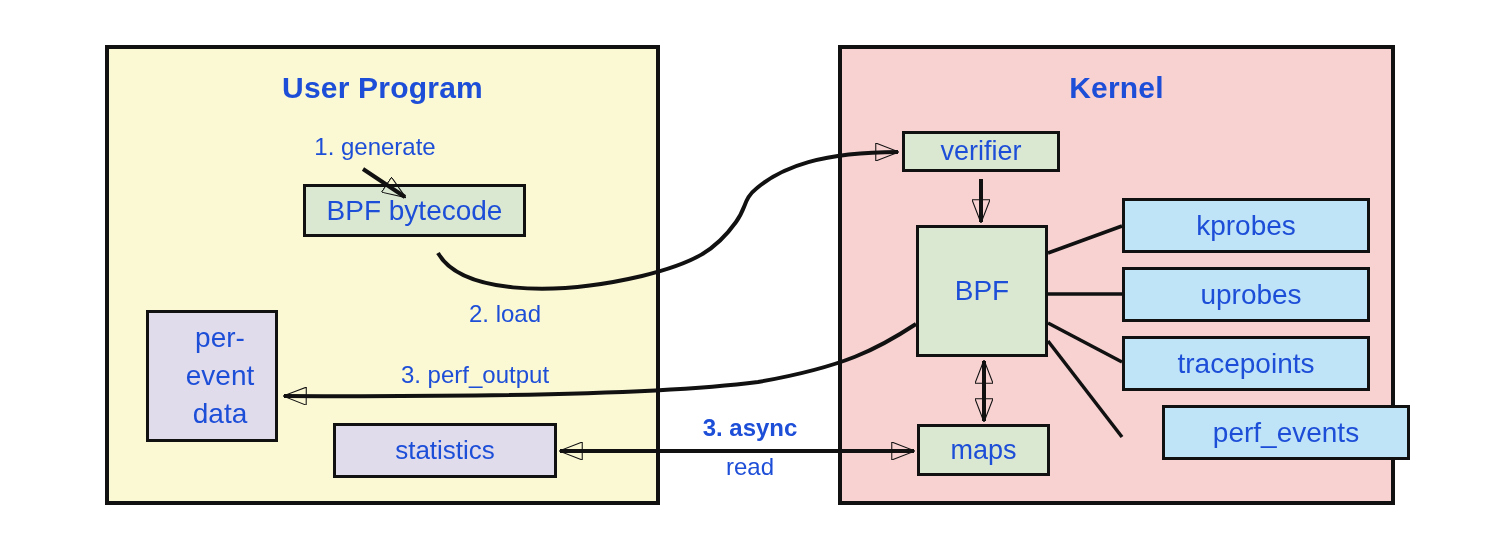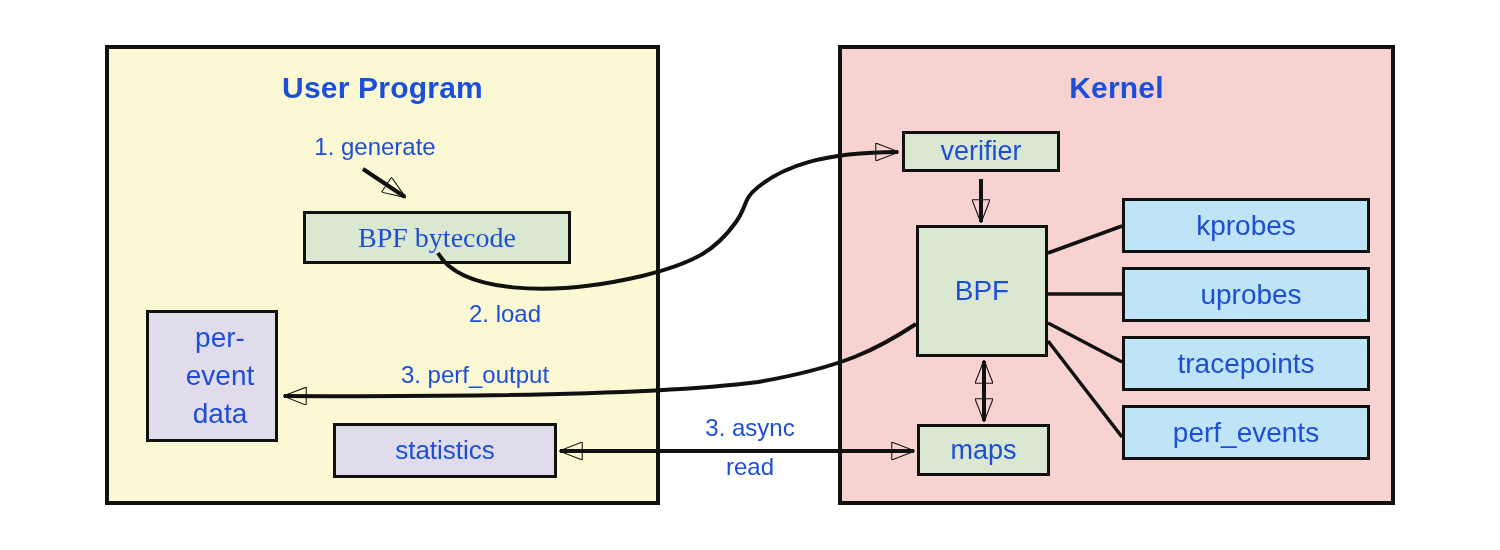--- a/index.html
+++ b/index.html
@@ -38,36 +38,36 @@
   .flow-label{
     position:absolute;
     font-size:24px;
     text-align:center;
     white-space:nowrap;
   }
   
   #user-program-panel{left:105px;top:45px;width:555px;height:460px;}
   #kernel-panel{left:838px;top:45px;width:557px;height:460px;}
   
-  #bpf-bytecode-box{left:303px;top:211px;width:268px;height:53px;font-family:Liberation Serif, serif;}
+  #bpf-bytecode-box{left:303px;top:184px;width:223px;height:53px;}
   #per-event-data-box{left:146px;top:310px;width:132px;height:132px;}
   #statistics-box{left:333px;top:423px;width:224px;height:55px;font-size:26px;}
   
   #verifier-box{left:902px;top:131px;width:158px;height:41px;font-size:27px;}
   #bpf-box{left:916px;top:225px;width:132px;height:132px;}
   #maps-box{left:917px;top:424px;width:133px;height:52px;font-size:27px;}
   #kprobes-box{left:1122px;top:198px;width:248px;height:55px;}
   #uprobes-box{left:1122px;top:267px;width:248px;height:55px;padding-left:10px;}
   #tracepoints-box{left:1122px;top:336px;width:248px;height:55px;}
   #perf-events-box{left:1122px;top:405px;width:248px;height:55px;}
   
   #generate-label{left:285px;top:133px;width:180px;}
   #load-label{left:430px;top:300px;width:150px;}
   #perf-output-label{left:352px;top:361px;width:246px;}
-  #async-label-1{left:670px;top:414px;width:160px;}
+  #async-label-1{left:670px;top:414px;width:160px;font-weight:bold;}
   #async-label-2{left:670px;top:453px;width:160px;}
   
   #connector-layer{
     position:absolute;
     left:0;top:0;width:1500px;height:550px;
     pointer-events:none;
   }
   #connector-layer path, #connector-layer line{
     stroke:#111111;
     fill:none;
@@ -121,21 +121,21 @@
   </div>
 
   <div id="uprobes-box" class="node" style="background-color: rgb(191, 228, 247);">
     <span>uprobes</span>
   </div>
 
   <div id="tracepoints-box" class="node" style="background-color: rgb(191, 228, 247);">
     <span>tracepoints</span>
   </div>
 
-  <div id="perf-events-box" class="node" style="background-color: rgb(191, 228, 247);">
+  <div id="perf-events-box" class="node" style="background-color: rgb(191, 228, 247); margin-left: 40px;">
     <span>perf_events</span>
   </div>
 
   <div id="generate-label" class="flow-label">1. generate</div>
   <div id="load-label" class="flow-label">2. load</div>
   <div id="perf-output-label" class="flow-label">3. perf_output</div>
   <div id="async-label-1" class="flow-label">3. async</div>
   <div id="async-label-2" class="flow-label">read</div>
 
   <svg id="connector-layer" viewBox="0 0 1500 550" xmlns="http://www.w3.org/2000/svg">

